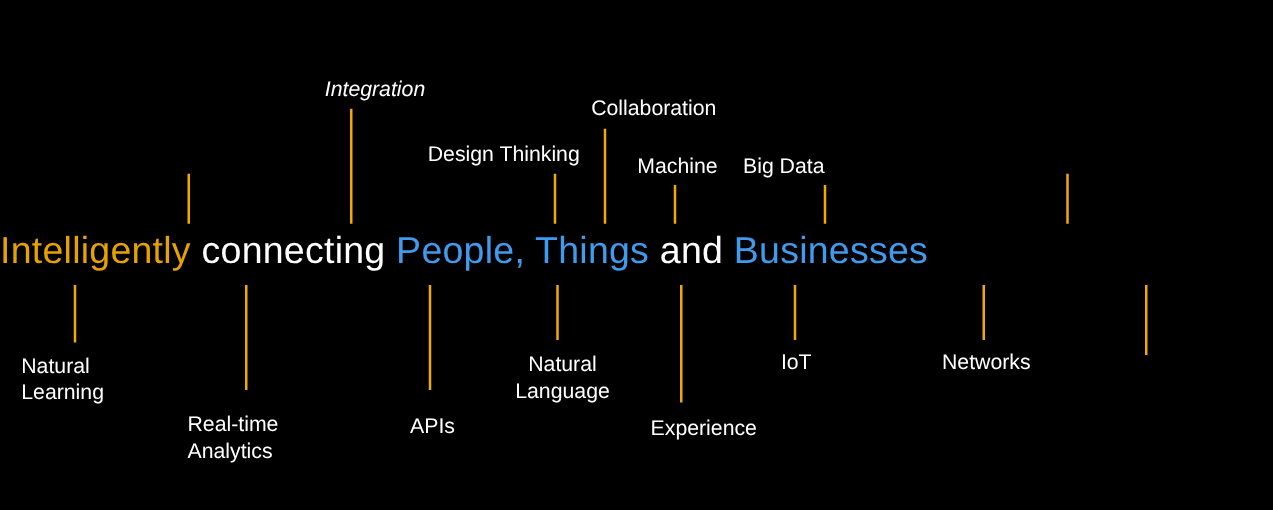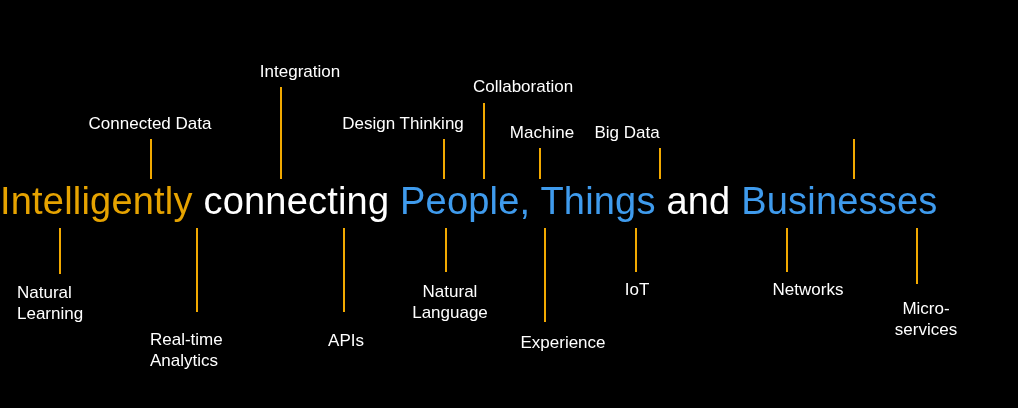--- a/index.html
+++ b/index.html
@@ -18,21 +18,21 @@
     overflow: hidden;
   }
 
   
   .headline {
     position: absolute;
     left: 0;
     top: 178px;
     width: 880px;
     text-align: left;
-    font-size: 38px;
+    font-size: 30px;
     line-height: 46px;
     letter-spacing: 0.2px;
     white-space: nowrap;
   }
   .headline .seg { display: inline; }
   .seg-accent   { color: #e6a300; }
   .seg-plain    { color: #ffffff; }
   .seg-highlight{ color: #3f9bed; }
 
   
@@ -68,23 +68,22 @@
 
   <div class="connector" style="left:59px;  top:228px; height:46px;"></div>
   <div class="connector" style="left:196px; top:228px; height:84px;"></div>
   <div class="connector" style="left:343px; top:228px; height:84px;"></div>
   <div class="connector" style="left:445px; top:228px; height:44px;"></div>
   <div class="connector" style="left:544px; top:228px; height:94px;"></div>
   <div class="connector" style="left:635px; top:228px; height:44px;"></div>
   <div class="connector" style="left:786px; top:228px; height:44px;"></div>
   <div class="connector" style="left:916px; top:228px; height:56px;"></div>
 
-  <div class="label center" style="left:150px; top:113px;">Connected Data</div>
 
-  <div class="label center" style="left:300px; top:61px;">Integration</div>
+  <div class="label center" style="left:300px; top:61px;font-style:italic;">Integration</div>
 
   <div class="label center" style="left:390px; top:113px;margin-left:13px;">Design Thinking</div>
 
   <div class="label center" style="left:523px; top:76px;text-align:center;">Collaboration</div>
 
   <div class="label center" style="left:542px; top:122px;">Machine</div>
 
   <div class="label center" style="left:627px; top:122px;">Big Data</div>
 
 
@@ -96,21 +95,20 @@
 
   <div class="label center" style="left:346px; top:330px;">APIs</div>
 
   <div class="label center" style="left:450px; top:281px;">Natural
 Language</div>
 
   <div class="label center" style="left:563px; top:332px;">Experience</div>
 
   <div class="label center" style="left:637px; top:279px;">IoT</div>
 
-  <div class="label center" style="left:789px; top:279px;margin-left:19px;">Networks</div>
+  <div class="label center" style="left:789px; top:279px;">Networks</div>
 
-  <div class="label center" style="left:926px; top:298px;">Micro-services</div>
 
   <div class="headline">
     <span class="seg seg-accent">Intelligently</span><span class="seg seg-plain"> connecting </span><span class="seg seg-highlight">People, Things</span><span class="seg seg-plain"> and </span><span class="seg seg-highlight">Businesses</span>
   </div>
 
 </div>
 
 </body></html>

